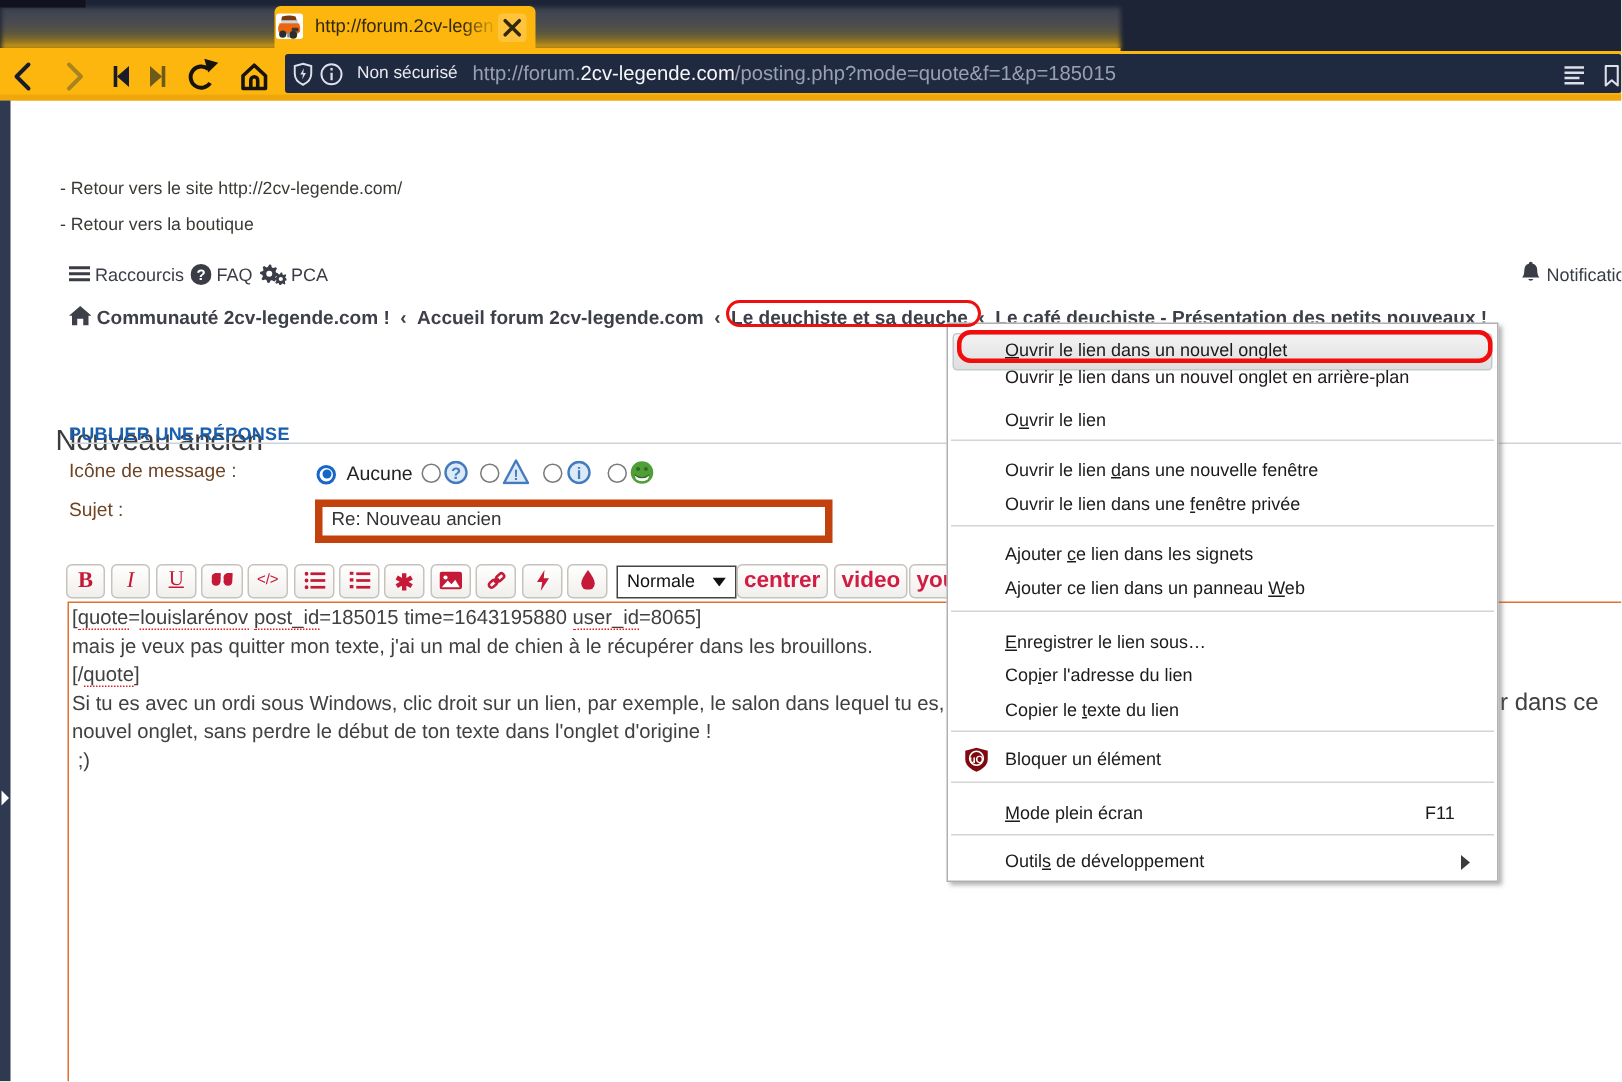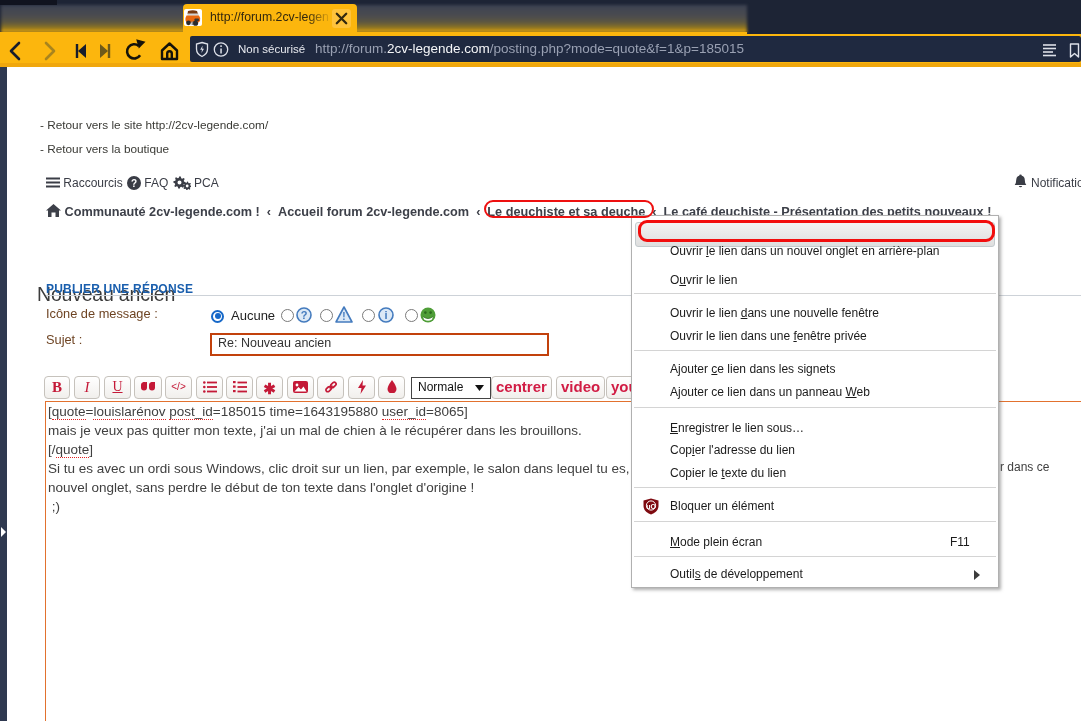--- a/index.html
+++ b/index.html
@@ -35,21 +35,21 @@
   .csep{margin:0 7px;}
   #h2title{left:37px;top:247px;font-size:19.5px;color:#3c3c3c;letter-spacing:-0.2px;margin-top:36px;}
   #publier{left:46px;top:282px;font-size:12px;font-weight:bold;color:#1a5fae;letter-spacing:0.2px;}
   #publine{left:46px;top:295px;width:1035px;height:1px;background:#cdd2d8;}
   .flabel{font-size:12.8px;font-weight:normal;color:#6e4423;}
   
   .radio{width:11px;height:11px;border:1px solid #7a7a7a;border-radius:50%;background:#fff;}
   #radio-sel{left:211px;top:309.5px;width:9px;height:9px;border:2px solid #1668c8;border-radius:50%;background:#fff;}
   #radio-sel-dot{left:214.5px;top:313px;width:6px;height:6px;background:#1668c8;border-radius:50%;}
   
-  #subj{left:210px;top:333px;width:329px;height:18px;border:2px solid #c2410c;background:#fff;font-size:12.5px;color:#333;padding:1px 0 0 6px;}
+  #subj{left:210px;top:333px;width:329px;height:18px;border:5px solid #c2410c;background:#fff;font-size:12.5px;color:#333;padding:1px 0 0 6px;}
   
   .bbtn{top:376px;height:21px;background:linear-gradient(#ffffff,#f1efec);border:1px solid #c6c2bc;border-radius:4px;color:#c41937;text-align:center;}
   .bigbtn{top:376px;height:21px;background:linear-gradient(#ffffff,#f1efec);border:1px solid #c6c2bc;border-radius:4px;color:#d11c44;font-weight:bold;font-size:15px;text-align:center;line-height:20px;padding:0 4px;}
   #fontsel{left:411px;top:377px;width:72px;height:20px;border:1.5px solid #444;background:#fff;font-size:12px;color:#111;line-height:19px;padding-left:6px;}
   
   #tarea{left:45px;top:401px;width:1100px;height:330px;border:1.5px solid #e2712e;background:#fff;}
   #tatext{left:48px;top:402px;font-size:13.5px;color:#404040;line-height:19px;white-space:pre;}
   .sq{border-bottom:1.5px dotted #e32121;}
   
   #cmenu{left:631px;top:215px;width:366px;height:371px;background:#fff;border:1px solid #b0b0b0;box-shadow:2px 2px 3px rgba(100,100,100,0.5);}
@@ -265,24 +265,27 @@
   <div class="abs bigbtn" style="left:556px;">video</div>
   <div class="abs bigbtn" style="left:606px;">youtube</div>
 
   <div class="abs" id="tarea"></div>
   <div class="abs" id="tatext">[<span class="sq">quote</span>=<span class="sq">louislarénov</span> <span class="sq">post_id</span>=185015 time=1643195880 <span class="sq">user_id</span>=8065]
 mais je veux pas quitter mon texte, j'ai un mal de chien à le récupérer dans les brouillons.
 [/<span class="sq">quote</span>]
 Si tu es avec un ordi sous Windows, clic droit sur un lien, par exemple, le salon dans lequel tu es,
 nouvel onglet, sans perdre le début de ton texte dans l'onglet d'origine !
  ;)</div>
-  <div class="abs" style="left:1000px;top:459.5px;font-size:12px;color:#404040">r dans ce</div>
+  <div class="abs" style="left:1000px;top:459.5px;font-size:16px;color:#404040">r dans ce</div>
 
   <div class="abs" id="cmenu">
     <div id="mhi"></div>
+    <div class="mi" style="top:6px">
+        <span class="txt"><u>O</u>uvrir le lien dans un nouvel onglet</span>
+      </div>
     <div class="mi" style="top:24px">
         <span class="txt">Ouvrir <u>l</u>e lien dans un nouvel onglet en arrière-plan</span>
       </div>
     <div class="mi" style="top:53px">
         <span class="txt">O<u>u</u>vrir le lien</span>
       </div>
     <div class="msep" style="top:77px"></div>
     <div class="mi" style="top:85.5px">
         <span class="txt">Ouvrir le lien <u>d</u>ans une nouvelle fenêtre</span>
       </div>

